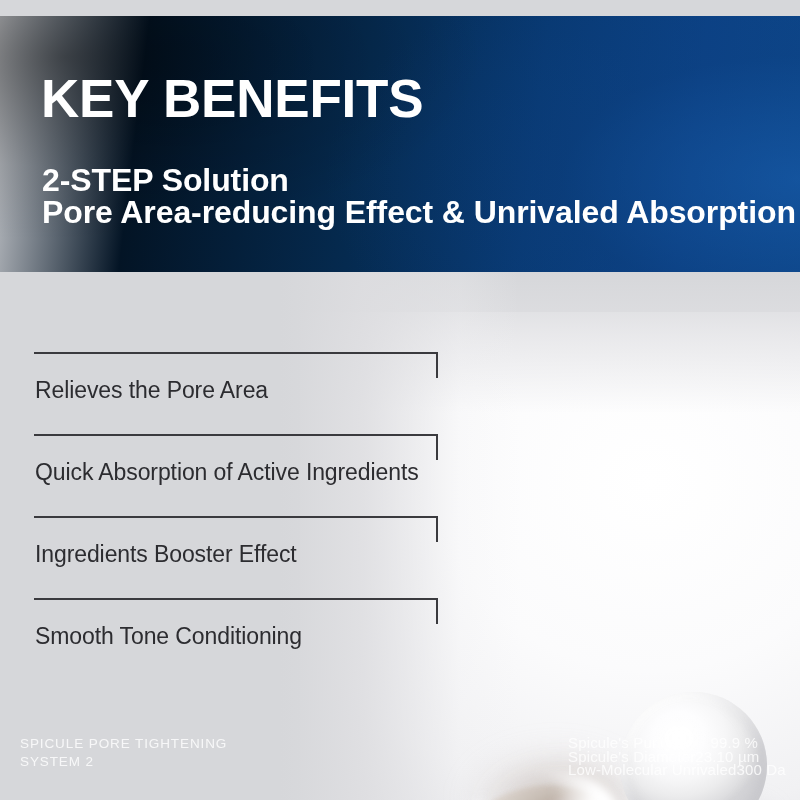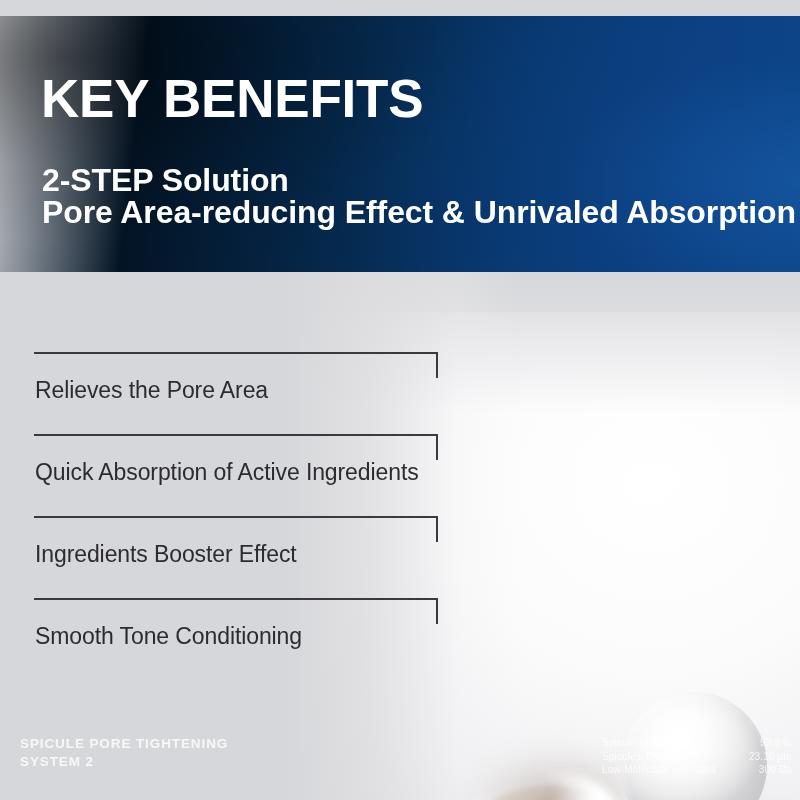--- a/index.html
+++ b/index.html
@@ -234,28 +234,28 @@
   
   .footer-left {
     position: absolute;
     left: 20px;
     top: 735px;
     font-size: 13.5px;
     line-height: 18px;
     letter-spacing: 0.9px;
     color: #ffffff;
     opacity: 0.82;
-    font-weight: 700;
+    font-weight: 400;
   }
   .specs {
     position: absolute;
-    left: 602px;
+    left: 568px;
     top: 736px;
     width: 190px;
-    font-size: 10px;
+    font-size: 15px;
     line-height: 13.5px;
     color: #ffffff;
     opacity: 0.80;
     letter-spacing: 0.15px;
   }
   .spec-row {
     display: flex;
     justify-content: space-between;
     white-space: nowrap;
   }

